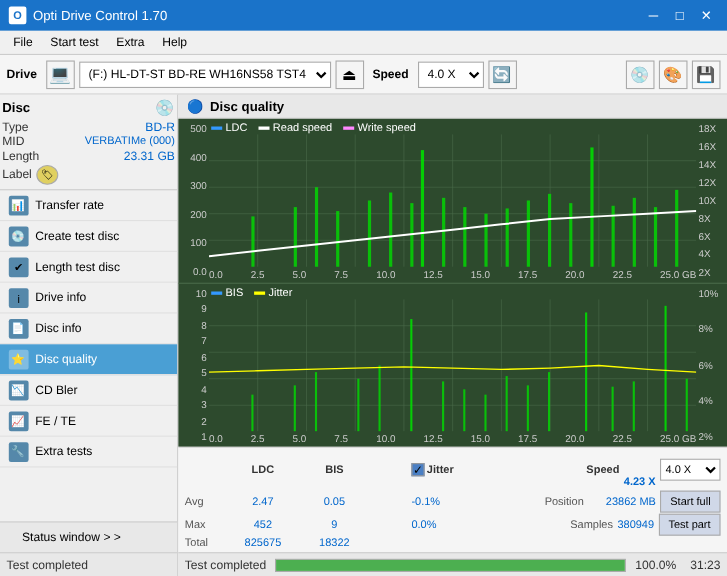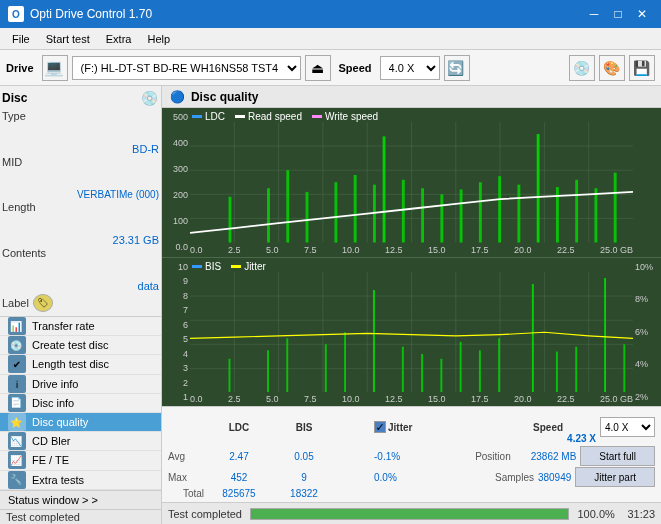--- a/index.html
+++ b/index.html
@@ -29,29 +29,29 @@
     .main { display: flex; height: calc(524px - 86px); }
 
     
     .sidebar { width: 162px; background: #f0f0f0; border-right: 1px solid #ccc; display: flex; flex-direction: column; }
     .disc-section { padding: 4px 2px; border-bottom: 1px solid #ccc; }
     .disc-header { display: flex; align-items: center; justify-content: space-between; margin-bottom: 4px; }
     .disc-title { font-weight: 700; font-size: 12px; }
     .disc-icon { font-size: 14px; }
     .disc-row { display: flex; justify-content: space-between; font-size: 11px; margin: 1px 0; }
     .disc-row-label { color: #333; }
-    .disc-row-value { color: #0066cc; text-align: right; margin-top: 33px; }
+    .disc-row-value { color: #0066cc; text-align: right; }
     .disc-label-row { display: flex; align-items: center; gap: 4px; margin-top: 2px; }
 
     .nav-item { height: 28px; display: flex; align-items: center; padding: 0 8px; cursor: pointer; font-size: 11px; gap: 6px; border-bottom: 1px solid #e0e0e0; }
     .nav-item.active { background: #4a9fd4; color: white; }
     .nav-item-icon { width: 18px; height: 18px; border-radius: 2px; background: #6aa; display: flex; align-items: center; justify-content: center; font-size: 10px; flex-shrink: 0; }
     .nav-item.active .nav-item-icon { background: rgba(255,255,255,0.3); }
 
-    .status-window { height: 28px; display: flex; align-items: center; padding: 0 8px; cursor: pointer; font-size: 11px; gap: 4px; background: #e8e8e8; border-top: 1px solid #ccc; margin-top: auto; }
+    .status-window { height: 28px; display: flex; align-items: center; padding: 0 20px; cursor: pointer; font-size: 11px; gap: 4px; background: #e8e8e8; border-top: 1px solid #ccc; margin-top: auto; }
 
     
     .progress-area { background: #e8e8e8; height: 22px; border-top: 1px solid #ccc; display: flex; align-items: center; padding: 0 6px; gap: 8px; }
     .status-text { font-size: 11px; color: #333; }
 
     
     .content { flex: 1; display: flex; flex-direction: column; overflow: hidden; }
     .content-header { background: #e8e8e8; height: 22px; display: flex; align-items: center; padding: 0 8px; border-bottom: 1px solid #ccc; gap: 6px; }
     .content-icon { color: #666; font-size: 12px; }
     .content-title { font-weight: 700; font-size: 12px; }
@@ -68,21 +68,21 @@
     .y-axis { position: absolute; left: 0; top: 0; bottom: 0; width: 28px; display: flex; flex-direction: column; justify-content: space-between; padding: 4px 2px; }
     .y-label { font-size: 9px; color: #ccc; text-align: right; }
     .y-axis-right { position: absolute; right: 0; top: 0; bottom: 0; width: 28px; display: flex; flex-direction: column; justify-content: space-between; padding: 4px 2px; }
     .y-label-right { font-size: 9px; color: #ccc; text-align: left; }
 
     
     .stats-table { background: #f5f5f5; border-top: 1px solid #ccc; padding: 3px 6px; }
     .stats-row { display: flex; align-items: center; }
     .jitter-check { display: flex; align-items: center; gap: 2px; }
     .checkbox { width: 12px; height: 12px; border: 1px solid #999; background: #4a7fc4; display: flex; align-items: center; justify-content: center; }
-    .start-btn { height: 20px; background: #d0d8e8; border: 1px solid #aaa; font-size: 10px; cursor: pointer; padding: 0 18px; white-space: nowrap; }
+    .start-btn { height: 20px; background: #d0d8e8; border: 1px solid #aaa; font-size: 10px; cursor: pointer; padding: 0 8px; white-space: nowrap; }
   </style>
 </head>
 <body>
 
 <div class="titlebar">
   <div class="titlebar-left">
     <div class="titlebar-icon">
       <span style="color:#1a73c9;font-size:10px;font-weight:700;">O</span>
     </div>
     <span>Opti Drive Control 1.70</span>
@@ -136,24 +136,20 @@
         <span class="disc-row-value">BD-R</span>
       </div>
       <div class="disc-row">
         <span class="disc-row-label">MID</span>
         <span class="disc-row-value" style="font-size:10px;">VERBATIMe (000)</span>
       </div>
       <div class="disc-row">
         <span class="disc-row-label">Length</span>
         <span class="disc-row-value">23.31 GB</span>
       </div>
-      <div class="disc-row">
-        <span class="disc-row-label">Contents</span>
-        <span class="disc-row-value">data</span>
-      </div>
       <div class="disc-label-row">
         <span class="disc-row-label">Label</span>
         <div style="width:20px;height:18px;background:#e0d060;border-radius:50%;border:1px solid #aaa;display:flex;align-items:center;justify-content:center;font-size:9px;">🏷</div>
       </div>
     </div>
 
     <div class="nav-item">
       <div class="nav-item-icon" style="background:#5588aa;">📊</div>
       <span>Transfer rate</span>
     </div>
@@ -229,20 +225,31 @@
 
         <div class="y-axis">
           <span class="y-label">500</span>
           <span class="y-label">400</span>
           <span class="y-label">300</span>
           <span class="y-label">200</span>
           <span class="y-label">100</span>
           <span class="y-label">0.0</span>
         </div>
 
+        <div class="y-axis-right">
+          <span class="y-label-right">18X</span>
+          <span class="y-label-right">16X</span>
+          <span class="y-label-right">14X</span>
+          <span class="y-label-right">12X</span>
+          <span class="y-label-right">10X</span>
+          <span class="y-label-right">8X</span>
+          <span class="y-label-right">6X</span>
+          <span class="y-label-right">4X</span>
+          <span class="y-label-right">2X</span>
+        </div>
 
         <div style="position:absolute;left:28px;right:28px;top:14px;bottom:14px;">
           <svg viewBox="0 0 460 100" preserveAspectRatio="none" style="width:100%;height:100%;">
 
             <line x1="0" y1="20" x2="460" y2="20" stroke="#4a6a4a" stroke-width="0.5"></line>
             <line x1="0" y1="40" x2="460" y2="40" stroke="#4a6a4a" stroke-width="0.5"></line>
             <line x1="0" y1="60" x2="460" y2="60" stroke="#4a6a4a" stroke-width="0.5"></line>
             <line x1="0" y1="80" x2="460" y2="80" stroke="#4a6a4a" stroke-width="0.5"></line>
 
             <line x1="46" y1="0" x2="46" y2="100" stroke="#4a6a4a" stroke-width="0.5"></line>
@@ -417,25 +424,25 @@
 
       <div class="stats-row" style="margin-bottom:1px;">
         <span style="font-size:10px;color:#555;width:36px;">Max</span>
         <span style="font-size:10px;color:#0066cc;width:70px;text-align:center;">452</span>
         <span style="font-size:10px;color:#0066cc;width:60px;text-align:center;">9</span>
         <div style="width:40px;"></div>
         <span style="font-size:10px;color:#0066cc;width:80px;">0.0%</span>
         <div style="flex:1;"></div>
         <span style="font-size:10px;color:#555;margin-right:4px;">Samples</span>
         <span style="font-size:10px;color:#0066cc;margin-right:4px;">380949</span>
-        <button class="start-btn">Jitter part</button>
+        <button class="start-btn">Test part</button>
       </div>
 
       <div class="stats-row">
-        <span style="font-size:10px;color:#555;width:36px;text-align:right;">Total</span>
+        <span style="font-size:10px;color:#555;width:36px;">Total</span>
         <span style="font-size:10px;color:#0066cc;width:70px;text-align:center;">825675</span>
         <span style="font-size:10px;color:#0066cc;width:60px;text-align:center;">18322</span>
       </div>
     </div>
 
     <div style="background:#e8e8e8;height:22px;border-top:1px solid #ccc;display:flex;align-items:center;padding:0 6px;gap:8px;">
       <span style="font-size:11px;color:#333;">Test completed</span>
       <div style="flex:1;height:12px;background:white;border:1px solid #aaa;">
         <div style="width:100%;height:100%;background:#4caf50;"></div>
       </div>

